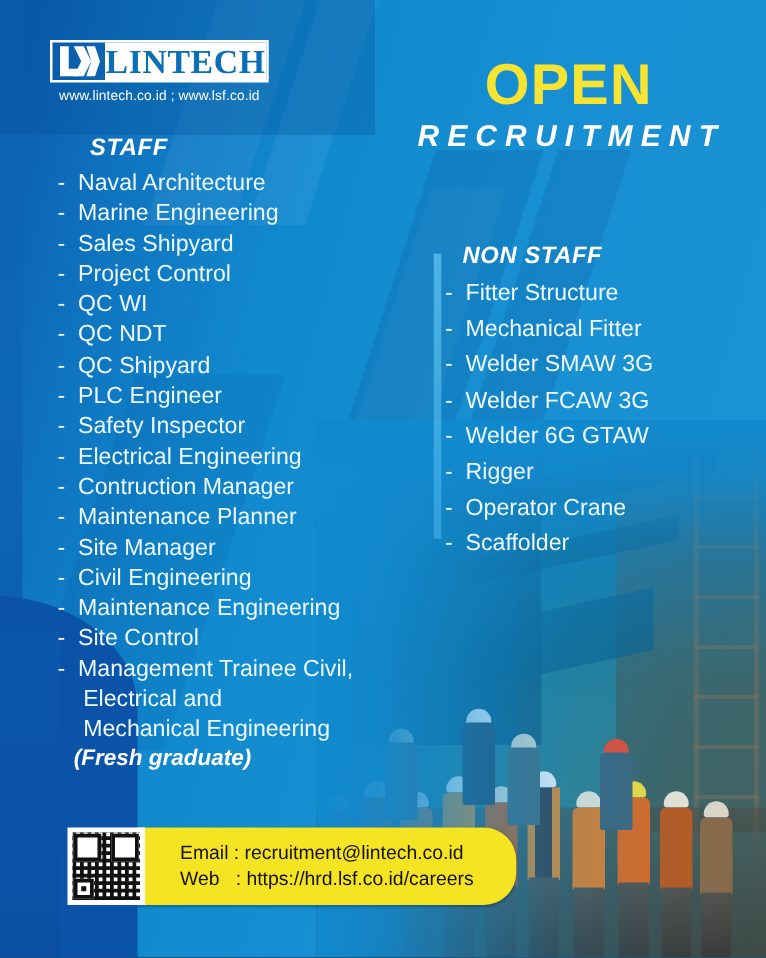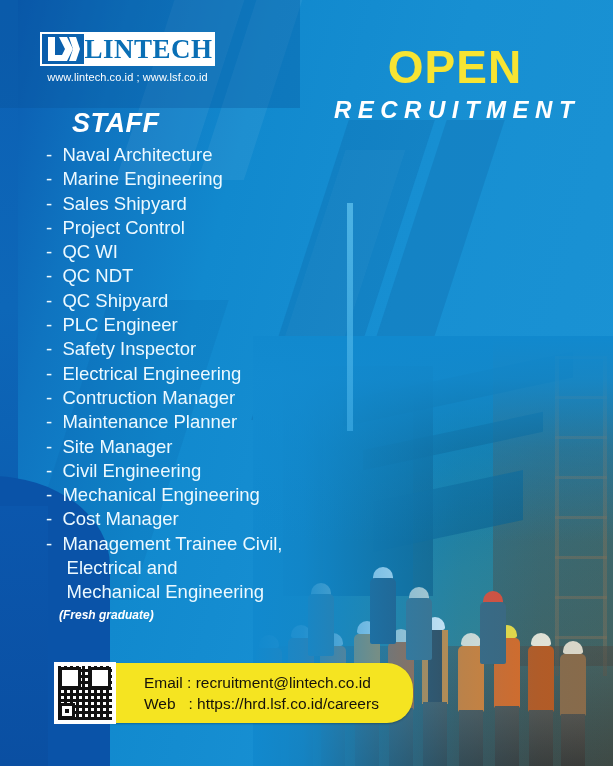--- a/index.html
+++ b/index.html
@@ -173,34 +173,34 @@
     margin:8px 0 0 0;
     padding-left:4px;
   }
 
   
   .col{position:absolute;}
   .col-title{
     color:#ffffff;
     font-weight:700;
     font-style:italic;
-    font-size:27px;
+    font-size:19px;
     letter-spacing:.5px;
     margin:0 0 4px 0;
   }
   .job-list{list-style:none;margin:0;padding:0;}
   .job-list li{
     color:#ecf9ff;
     font-size:18.5px;
     line-height:24.3px;
     white-space:pre;
   }
   .job-note{
     color:#ffffff;
-    font-size:12px;
+    font-size:18px;
     font-style:italic;
     font-weight:700;
     padding-left:13px;
     line-height:20px;
   }
 
   #staff-col{left:46px;top:108px;width:300px;}
   #staff-col .col-title{padding-left:26px;}
 
   #nonstaff-col{left:356px;top:194px;width:250px;}
@@ -210,21 +210,21 @@
   .divider{
     position:absolute;left:347px;top:203px;
     width:6px;height:228px;
     background:linear-gradient(180deg,#5fc3ef,#3aa8e2);
     opacity:.75;
   }
 
   
   .contact{
     position:absolute;left:54px;bottom:42px;
-    display:flex;align-items:center;
+    display:flex;
   }
   .qr-frame{
     width:62px;height:62px;
     background:#ffffff;
     padding:4px;
     position:relative;
     z-index:3;
     flex:0 0 62px;
   }
   .qr{
@@ -398,29 +398,42 @@
         <li>-  QC WI</li>
         <li>-  QC NDT</li>
         <li>-  QC Shipyard</li>
         <li>-  PLC Engineer</li>
         <li>-  Safety Inspector</li>
         <li>-  Electrical Engineering</li>
         <li>-  Contruction Manager</li>
         <li>-  Maintenance Planner</li>
         <li>-  Site Manager</li>
         <li>-  Civil Engineering</li>
-        <li>-  Mechanical Engineering</li>
-        <li>-  Cost Manager</li>
+        <li>-  Maintenance Engineering</li>
+        <li>-  Site Control</li>
         <li>-  Management Trainee Civil,</li>
         <li>    Electrical and</li>
         <li>    Mechanical Engineering</li>
       </ul>
     <div class="job-note">(Fresh graduate)</div>
   </div>
 
+  <div class="col" id="nonstaff-col">
+    <h2 class="col-title">NON STAFF</h2>
+    <ul class="job-list">
+        <li>-  Fitter Structure</li>
+        <li>-  Mechanical Fitter</li>
+        <li>-  Welder SMAW 3G</li>
+        <li>-  Welder FCAW 3G</li>
+        <li>-  Welder 6G GTAW</li>
+        <li>-  Rigger</li>
+        <li>-  Operator Crane</li>
+        <li>-  Scaffolder</li>
+      </ul>
+  </div>
 
   <div class="contact">
     <div class="qr-frame">
       <div class="qr">
           <span></span>
         </div>
     </div>
     <div class="contact-pill">
       <div class="contact-line">Email : recruitment@lintech.co.id</div>
       <div class="contact-line">Web   : https://hrd.lsf.co.id/careers</div>

